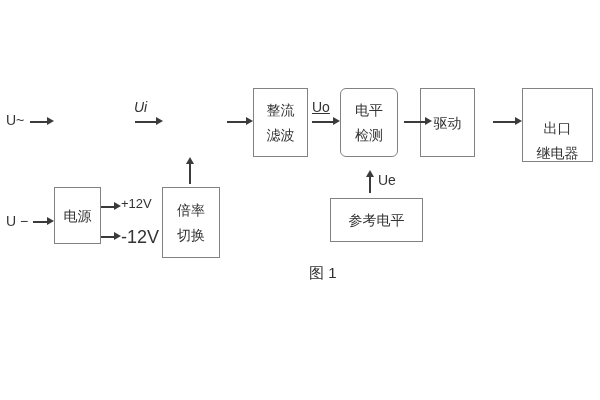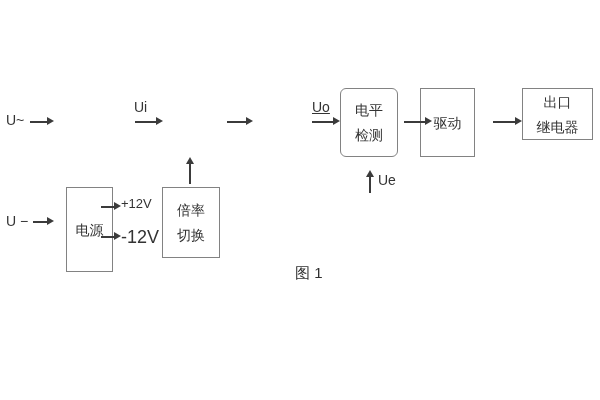--- a/index.html
+++ b/index.html
@@ -25,49 +25,56 @@
 </head>
 <body>
 
 <div class="canvas">
 
   <span class="lbl" style="left:6px;top:112px;">U~</span>
   <span class="lbl" style="left:6px;top:213px;">U −</span>
 
 
 
+  <div class="box" style="left:253px;top:88px;width:55px;height:69px;">
+    <span>整流</span>
+    <span>滤波</span>
+  </div>
 
   <div class="box" style="left:340px;top:88px;width:58px;height:69px;border-radius:6px;">
     <span>电平</span>
     <span>检测</span>
   </div>
 
   <div class="box" style="left:420px;top:88px;width:55px;height:69px;">
     <span>驱动</span>
   </div>
 
-  <div class="box" style="left:522px;top:88px;width:71px;height:52px;">
+  <div class="box" style="left:522px;top:88px;width:71px;height:74px;justify-content:flex-end;">
     <span>出口</span>
     <span>继电器</span>
   </div>
 
-  <div class="box" style="left:66px;top:187px;width:47px;height:85px;">
+  <div class="box" style="left:54px;top:187px;width:47px;height:57px;">
     <span>电源</span>
   </div>
 
   <div class="box" style="left:162px;top:187px;width:58px;height:71px;">
     <span>倍率</span>
     <span>切换</span>
   </div>
 
+  <div class="box" style="left:330px;top:198px;width:93px;height:44px;">
+    <span>参考电平</span>
+  </div>
 
   <div class="hline" style="left:30px;top:121px;width:18px;"></div>
   <div class="ah-r" style="left:47px;top:117px;"></div>
 
-  <span class="lbl-sig" style="left:134px;top:99px;">Ui</span>
+  <span class="lbl-sig" style="left:134px;top:99px;font-style:italic;">Ui</span>
   <div class="hline" style="left:135px;top:121px;width:22px;"></div>
   <div class="ah-r" style="left:156px;top:117px;"></div>
 
   <div class="hline" style="left:227px;top:121px;width:20px;"></div>
   <div class="ah-r" style="left:246px;top:117px;"></div>
 
   <span class="lbl-sig" style="left:312px;top:99px;text-decoration:underline;">Uo</span>
   <div class="hline" style="left:312px;top:121px;width:22px;"></div>
   <div class="ah-r" style="left:333px;top:117px;"></div>
 
@@ -88,15 +95,15 @@
   <div class="ah-r" style="left:114px;top:232px;"></div>
   <span class="lbl-sig" style="left:121px;top:229px;font-size:18px;">-12V</span>
 
   <div class="vline" style="left:189px;top:164px;height:20px;"></div>
   <div class="ah-u" style="left:186px;top:157px;"></div>
 
   <div class="vline" style="left:369px;top:177px;height:16px;"></div>
   <div class="ah-u" style="left:366px;top:170px;"></div>
   <span class="lbl-sig" style="left:378px;top:172px;text-align:center;">Ue</span>
 
-  <span class="caption" style="left:295px;top:264px;">图 1</span>
+  <span class="caption" style="left:309px;top:264px;">图 1</span>
 
 </div>
 
 </body></html>

